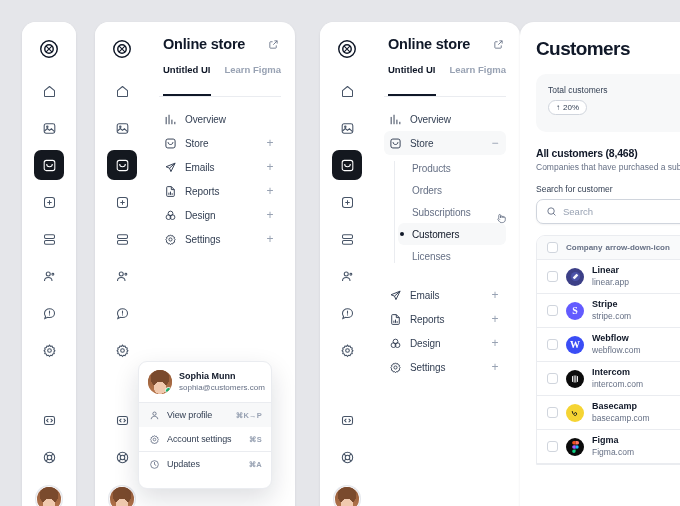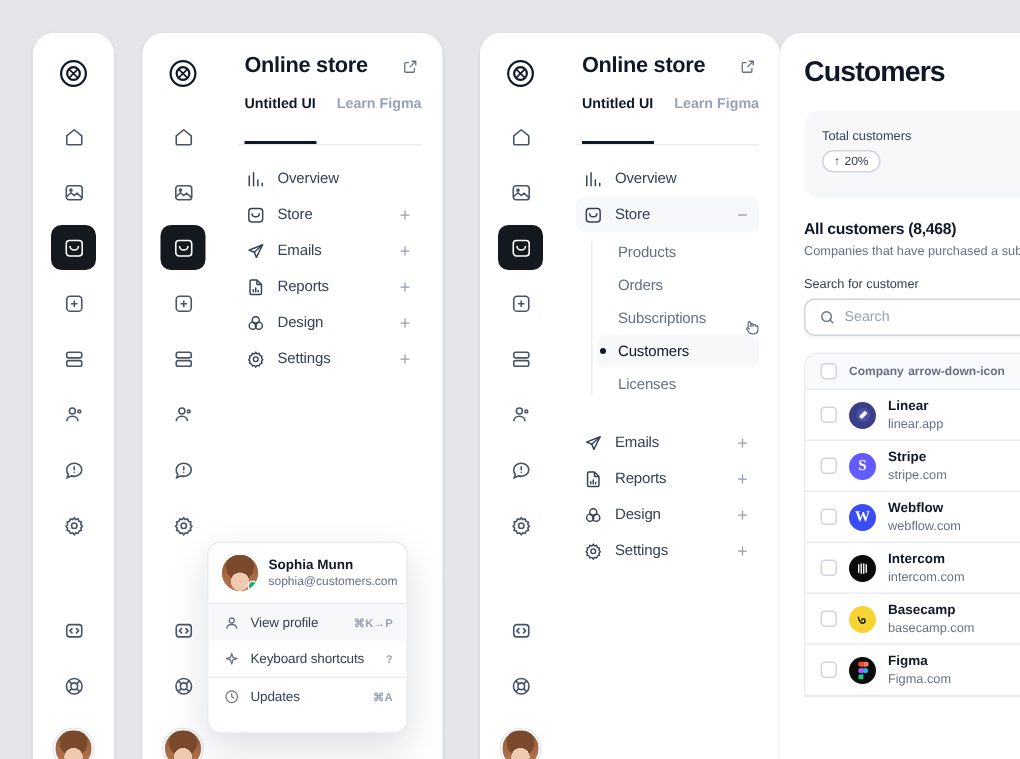--- a/index.html
+++ b/index.html
@@ -713,26 +713,27 @@
         <svg width="11" height="11" viewBox="0 0 24 24" fill="none" stroke="currentColor" stroke-width="1.9">
             <circle cx="12" cy="8" r="3.6"></circle>
             <path d="M4.8 20c0-3.8 3.2-6.2 7.2-6.2s7.2 2.4 7.2 6.2"></path>
           </svg>
       </span>
       <span class="dd-lb">View profile</span>
       <span class="dd-kb">⌘K→P</span>
     </div>
     <div class="dd-item">
       <span class="dd-ic">
-        <svg width="11" height="11" viewBox="0 0 24 24" fill="none" stroke="currentColor" stroke-width="1.8" stroke-linejoin="round">
-            <path d="M12 3.5 13.8 9.4 19.7 11.2 13.8 13 12 18.9 10.2 13 4.3 11.2 10.2 9.4z"></path>
+        <svg width="11" height="11" viewBox="0 0 24 24" fill="none" stroke="currentColor" stroke-width="1.8">
+            <circle cx="12" cy="12" r="2.9"></circle>
+            <path d="M12 3.4l1.6 2 2.5-.6 1 2.4 2.5.9-.6 2.5 1.7 1.9-1.7 1.9.6 2.5-2.5.9-1 2.4-2.5-.6-1.6 2-1.6-2-2.5.6-1-2.4-2.5-.9.6-2.5L3.3 12.5 5 10.6l-.6-2.5 2.5-.9 1-2.4 2.5.6z"></path>
           </svg>
       </span>
-      <span class="dd-lb">Keyboard shortcuts</span>
-      <span class="dd-kb">?</span>
+      <span class="dd-lb">Account settings</span>
+      <span class="dd-kb">⌘S</span>
     </div>
 
     <div class="dd-sep"></div>
 
     <div class="dd-item">
       <span class="dd-ic">
         <svg width="11" height="11" viewBox="0 0 24 24" fill="none" stroke="currentColor" stroke-width="1.8">
             <circle cx="12" cy="12" r="8.4"></circle>
             <path d="M12 7.4V12l3 1.8" stroke-linecap="round"></path>
           </svg>

